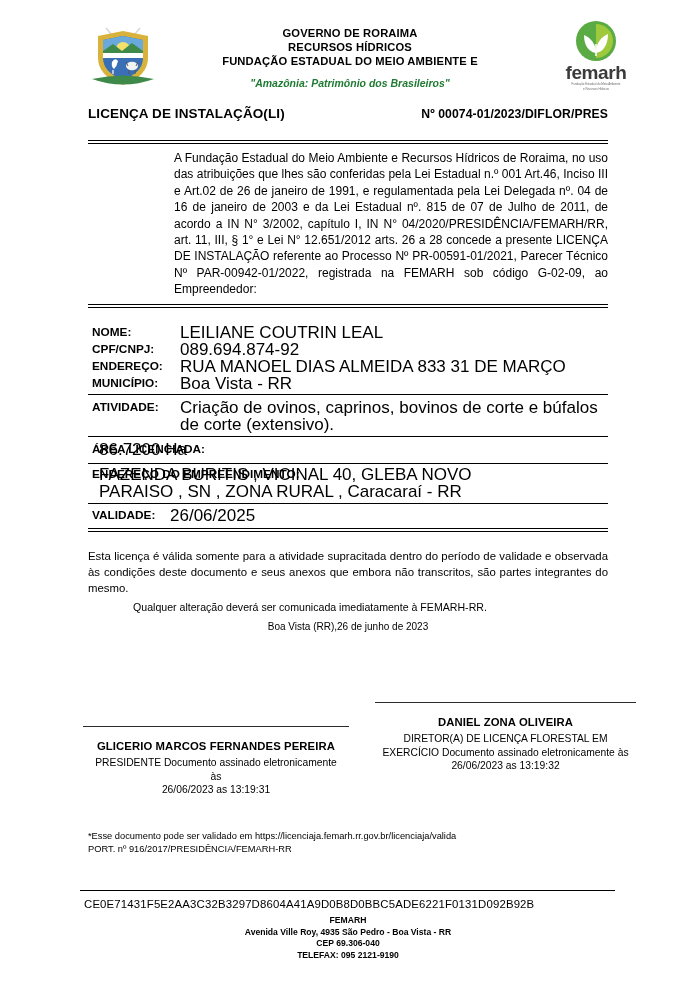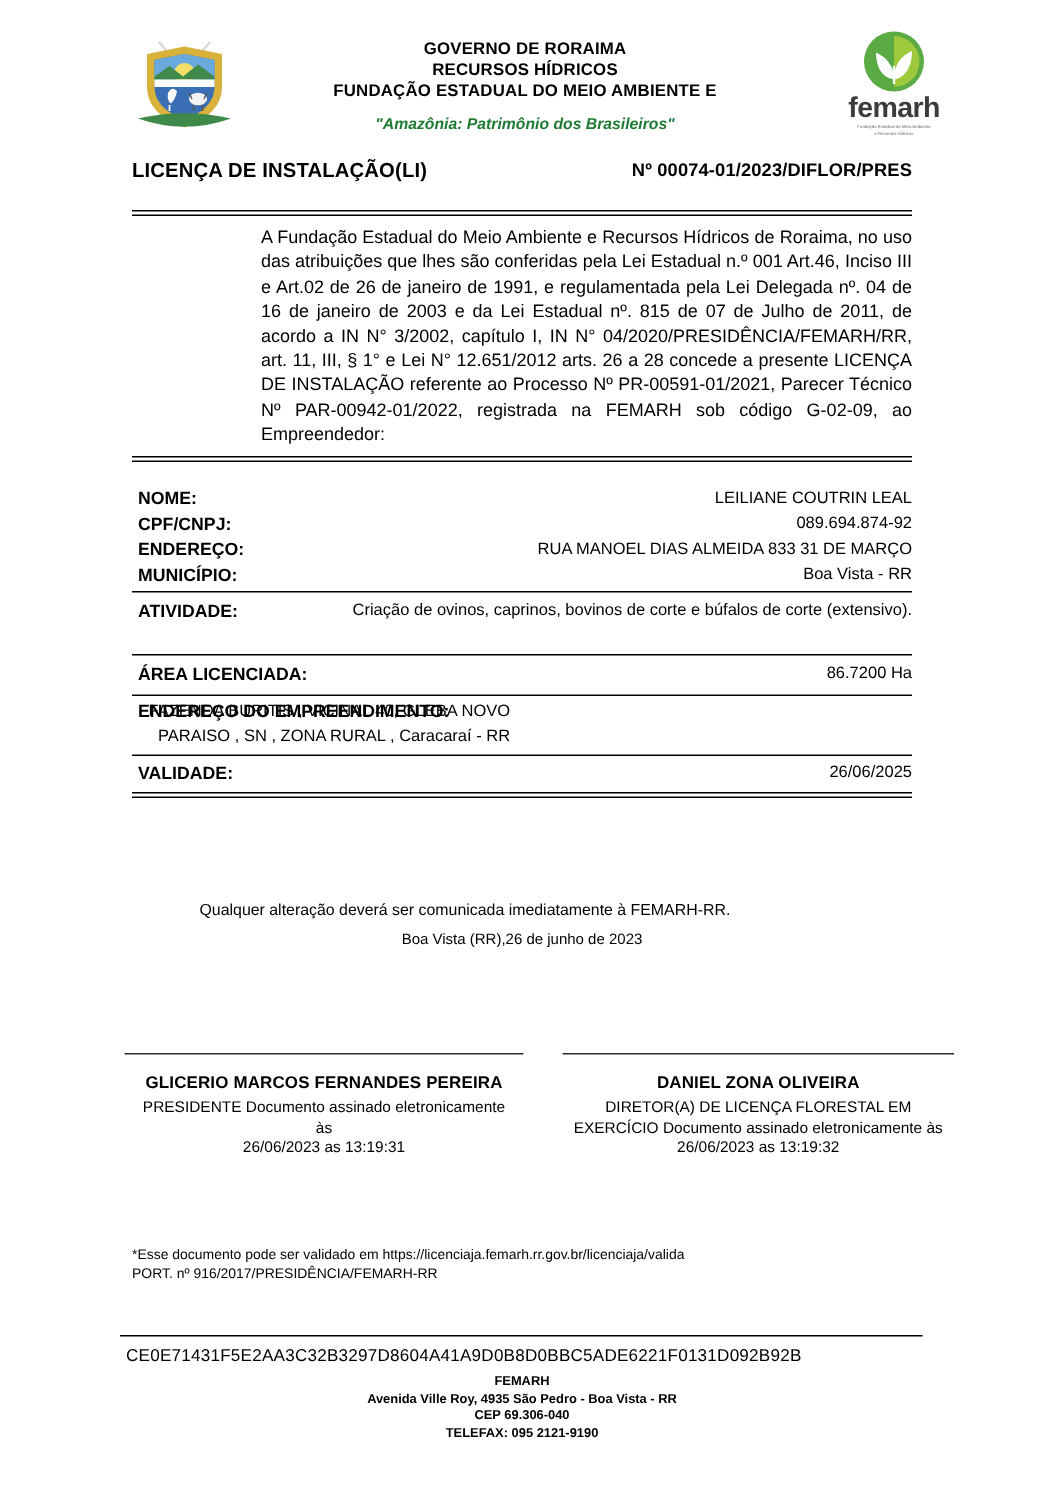--- a/index.html
+++ b/index.html
@@ -91,21 +91,21 @@
   }
 
   
   .title-row {
     position: absolute;
     left: 88px;
     top: 106px;
     width: 520px;
     display: flex;
     justify-content: space-between;
-    align-items: flex-start;
+    align-items: flex-end;
   }
   .title-left {
     font-size: 13.5px;
     font-weight: bold;
     letter-spacing: 0.1px;
   }
   .title-right {
     font-size: 12.2px;
     font-weight: bold;
     letter-spacing: 0.1px;
@@ -152,24 +152,23 @@
     align-items: flex-start;
   }
   .field-label {
     font-size: 11.8px;
     font-weight: bold;
     line-height: 17px;
     white-space: nowrap;
     flex: 0 0 auto;
   }
   .field-value {
-    font-size: 11px;
+    font-size: 17px;
     line-height: 17px;
     flex: 1 1 auto;
-    text-align: right;
   }
   .w-nome { width: 88px; }
   .w-atv  { width: 88px; }
   .w-area { width: 0; padding-right: 7px; }
   .w-end  { width: 0; padding-right: 7px; }
   .w-val  { width: 78px; }
 
   
   .closing {
     position: absolute;
@@ -199,21 +198,21 @@
     font-weight: normal;
     text-align: center;
   }
 
   
   .sig-block {
     position: absolute;
     top: 702px;
     text-align: center;
   }
-  .sig-left  { left: 83px;  width: 266px; }
+  .sig-left  { left: 83px;  width: 266px; margin-top: 24px; }
   .sig-right { left: 375px; width: 261px; }
   .sig-line {
     border-top: 1.4px solid #2b2b2b;
     height: 0;
     margin-bottom: 12px;
   }
   .sig-name {
     font-size: 11.3px;
     font-weight: bold;
     line-height: 14px;
@@ -374,20 +373,21 @@
 
   <div class="rule-single" style="top:503px;"></div>
   <div class="fields" style="top:507px;">
     <div class="field-row">
       <div class="field-label w-val">VALIDADE:</div>
       <div class="field-value">26/06/2025</div>
     </div>
   </div>
   <div class="rule-double" style="top:528px;"></div>
 
+  <div class="closing">Esta licença é válida somente para a atividade supracitada dentro do período de validade e observada às condições deste documento e seus anexos que embora não transcritos, são partes integrantes do mesmo.</div>
   <div class="notice">Qualquer alteração deverá ser comunicada imediatamente à FEMARH-RR.</div>
   <div class="cityline">Boa Vista (RR),26 de junho de 2023</div>
 
   <div class="sig-block sig-left">
     <div class="sig-line"></div>
     <div class="sig-name">GLICERIO MARCOS FERNANDES PEREIRA</div>
     <div class="sig-role">PRESIDENTE Documento assinado eletronicamente</div>
     <div class="sig-role" style="margin-top:0">às</div>
     <div class="sig-role" style="margin-top:0">26/06/2023 as 13:19:31</div>
   </div>

